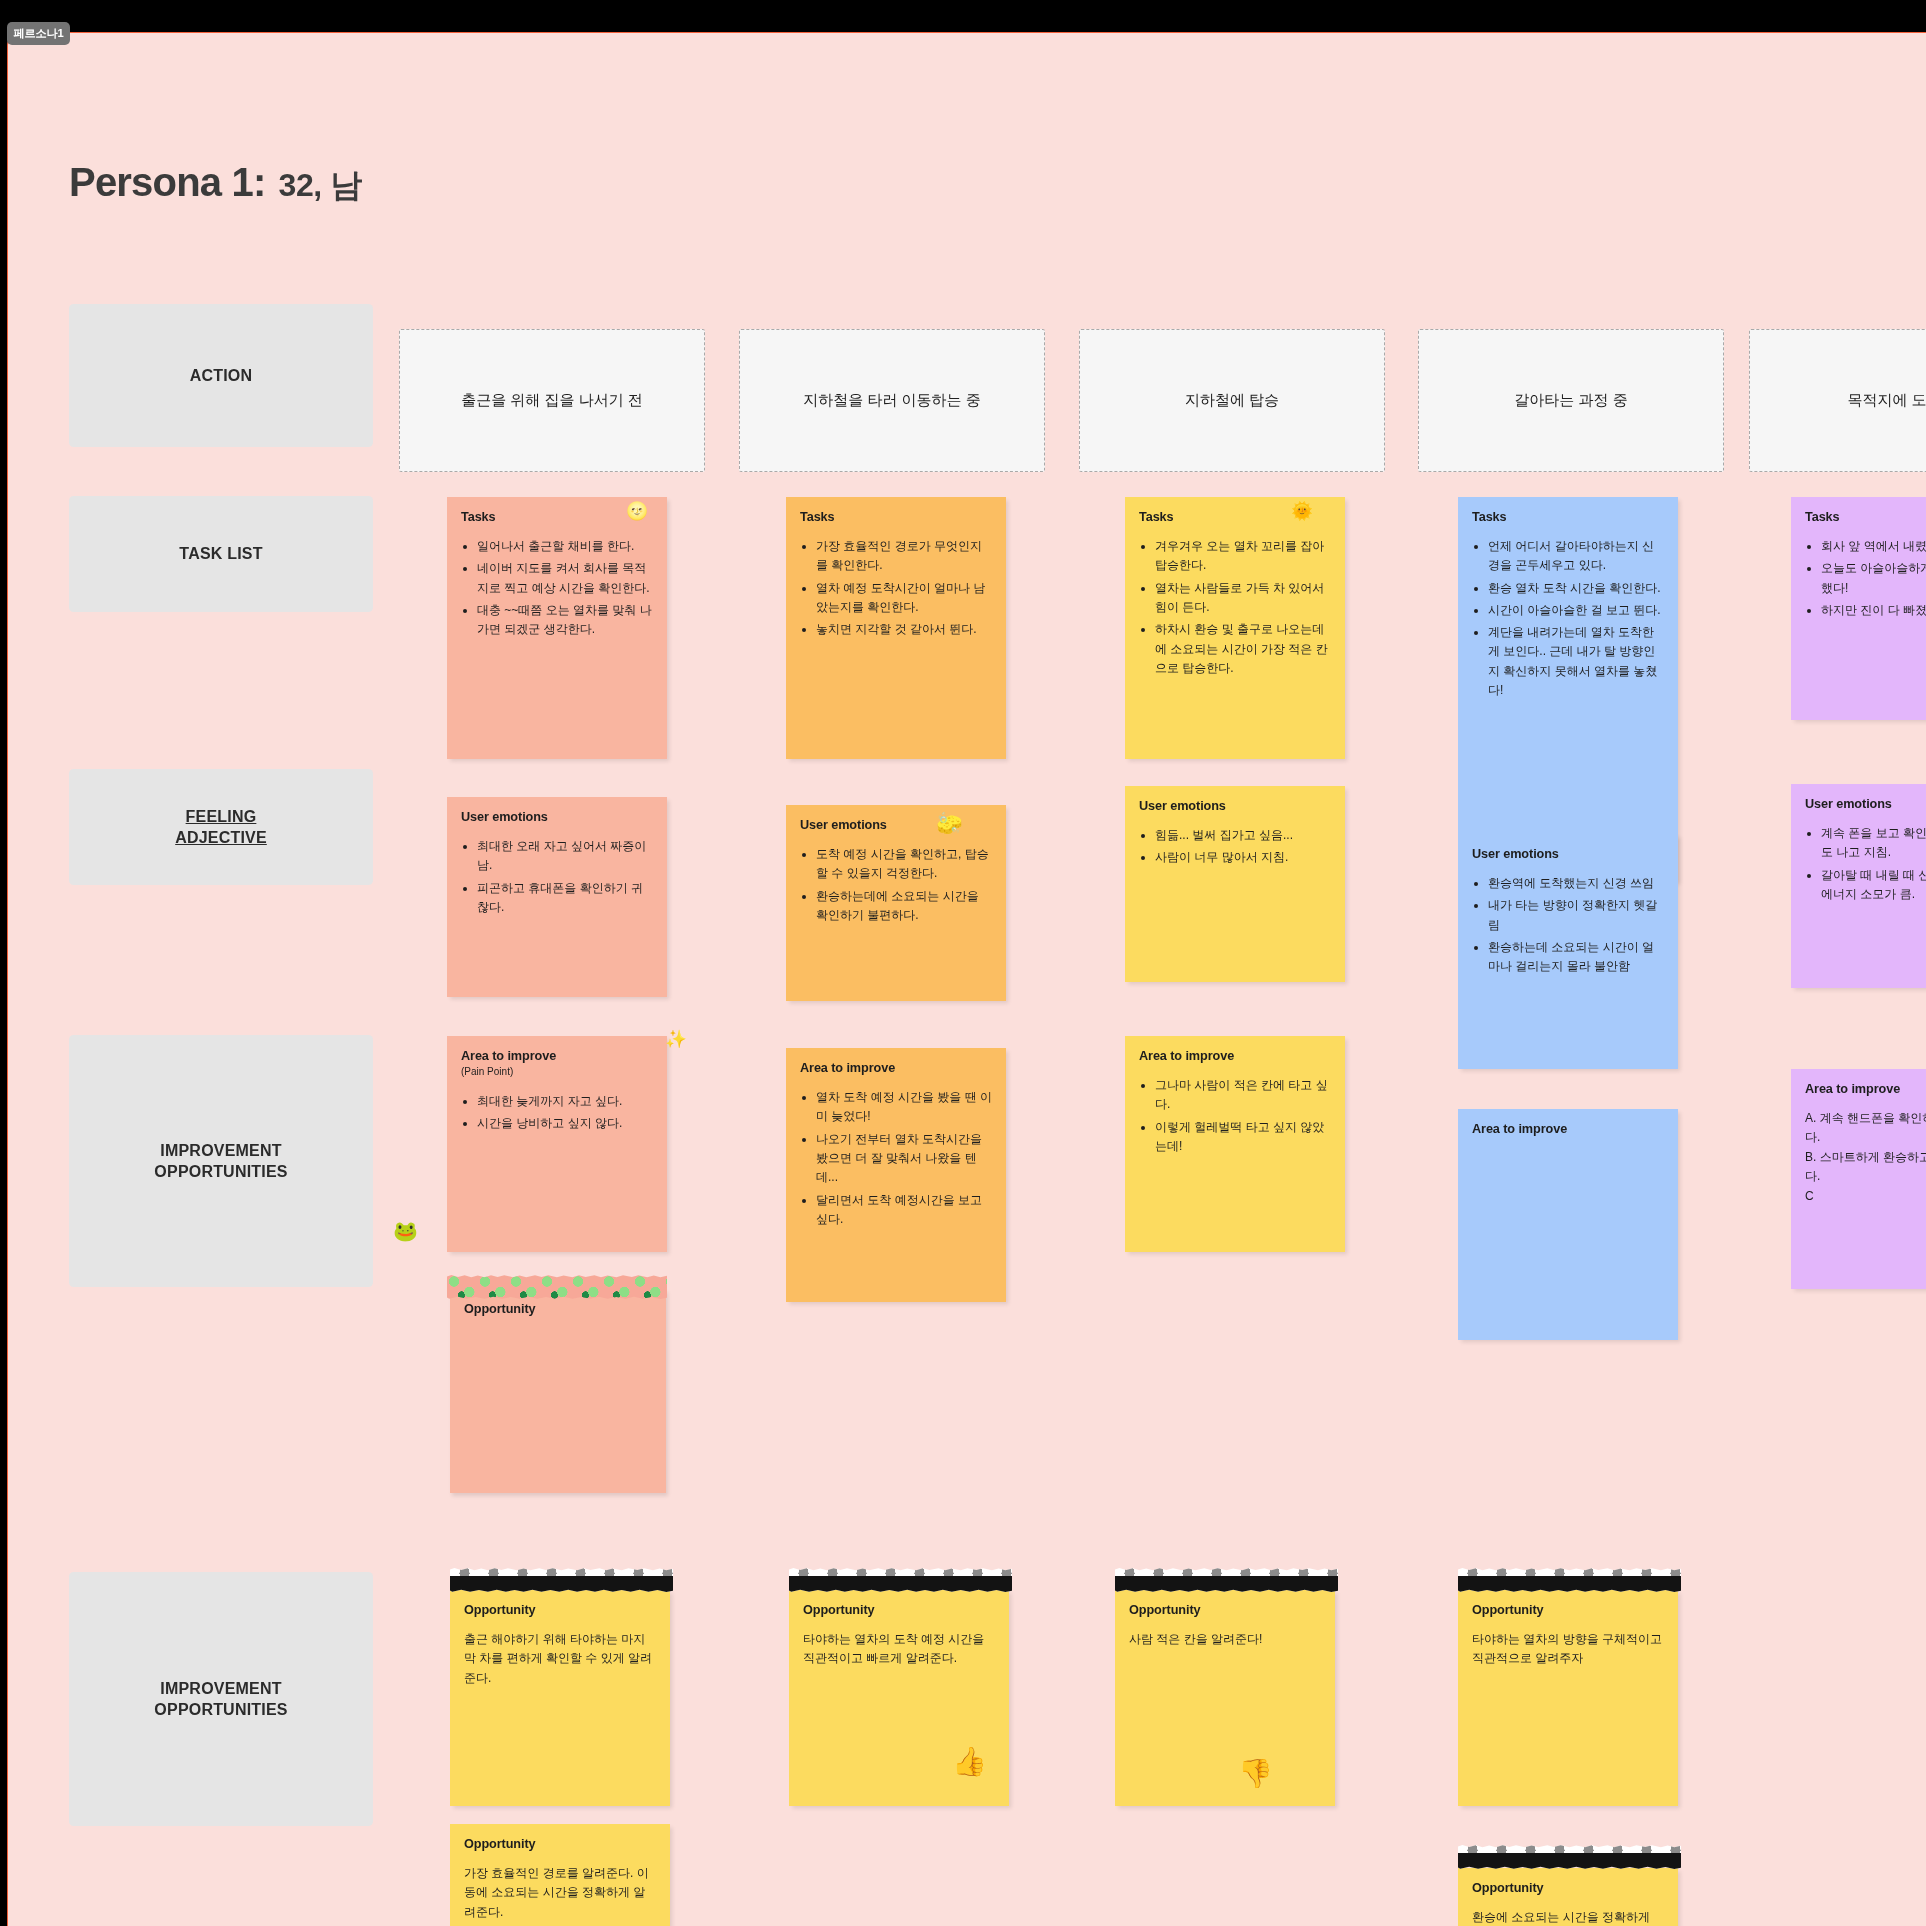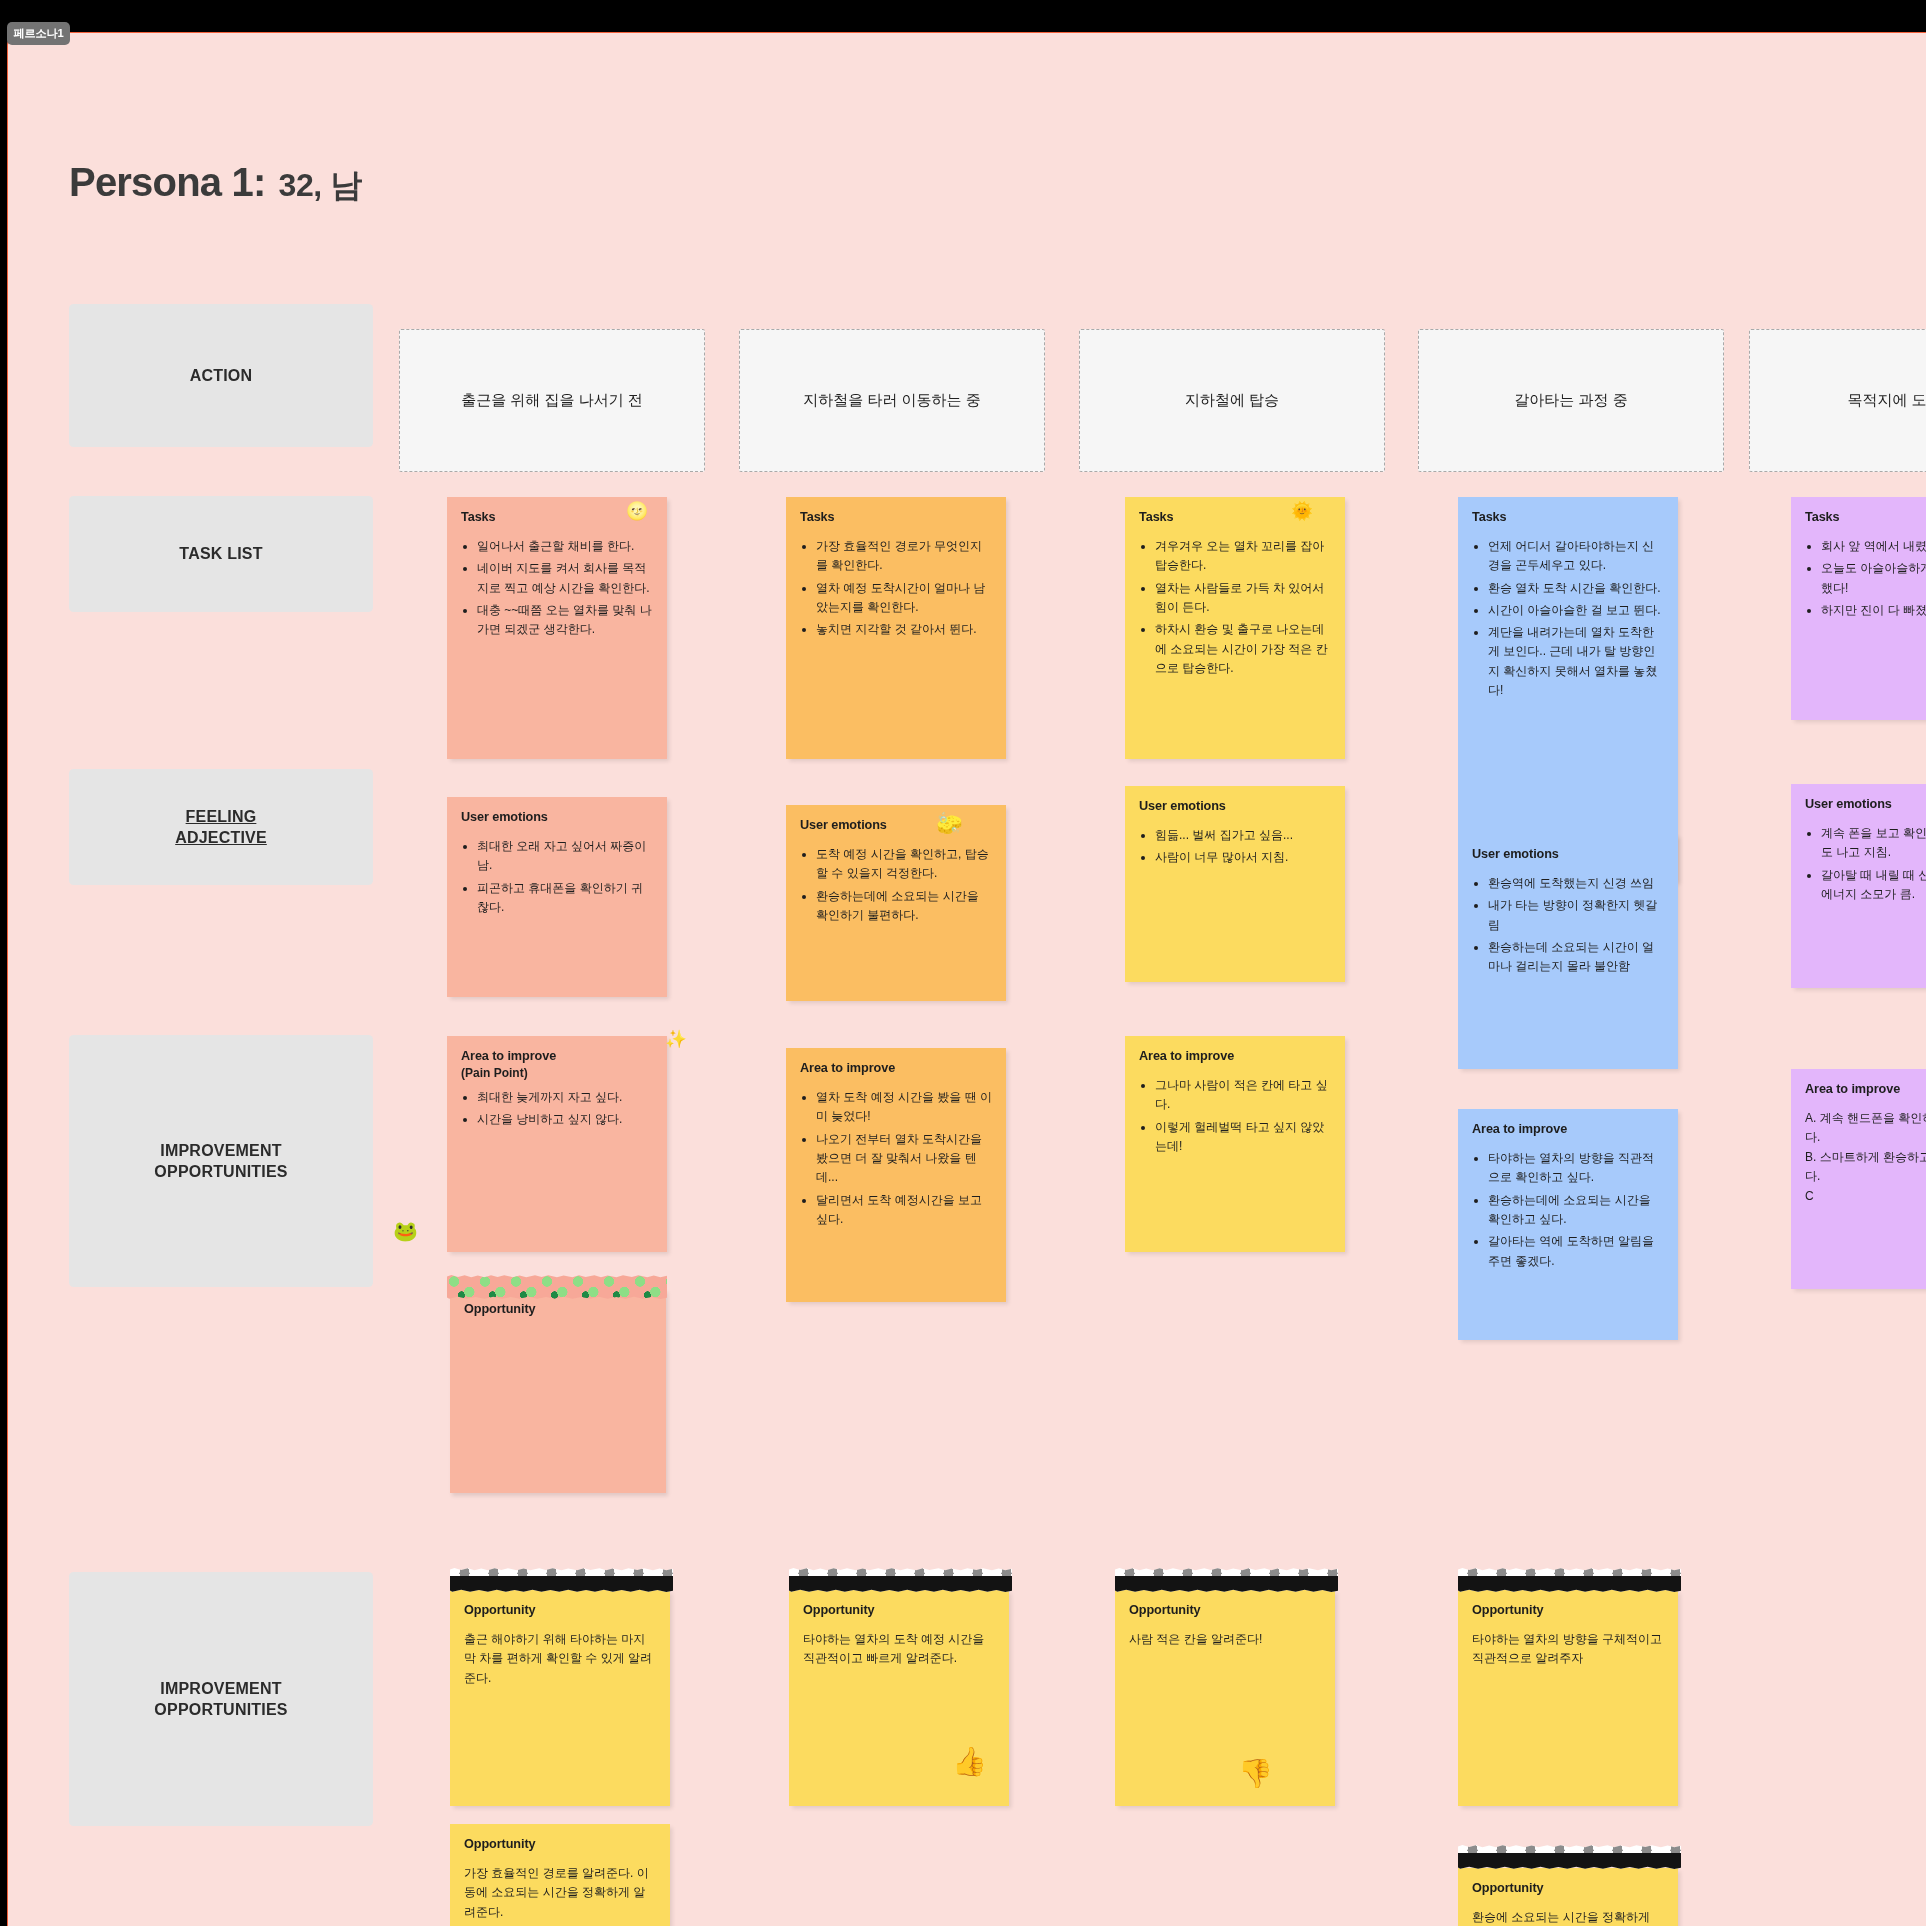--- a/index.html
+++ b/index.html
@@ -89,21 +89,21 @@
   .note .nt {
     font-weight: 800;
     font-size: 12.7px;
     margin: 0 0 13px 0;
     letter-spacing:-0.1px;
     color:#1d1d1d;
   }
   .note ul { margin: 0; padding-left: 16px; }
   .note li { font-size: 12px; line-height: 1.62; margin-bottom: 2.7px; }
   .note p  { font-size: 12px; line-height: 1.62; margin: 0; }
-  .note .sub { font-size: 12px; font-weight: 700; margin-top:-10px; margin-bottom:8px;}
+  .note .sub { font-size: 10px; font-weight: 400; margin-top:-10px; margin-bottom:15px;}
 
   .c-salmon { background: #F9B5A0; }
   .c-orange { background: #FBBE62; }
   .c-yellow { background: #FCDB5F; }
   .c-blue   { background: #A7CAFB; }
   .c-purple { background: #E3B6FB; }
 
   
   .tape {
     position: absolute;
@@ -282,25 +282,20 @@
 <div class="note c-yellow" style="left:1125px; top:1036px; width:220px; height:216px;">
   <div class="nt">Area to improve</div>
   <ul>
     <li>그나마 사람이 적은 칸에 타고 싶다.</li>
     <li>이렇게 헐레벌떡 타고 싶지 않았는데!</li>
   </ul>
 </div>
 
 <div class="note c-blue" style="left:1458px; top:1109px; width:220px; height:231px;">
   <div class="nt">Area to improve</div>
-  <ul>
-    <li>타야하는 열차의 방향을 직관적으로 확인하고 싶다.</li>
-    <li>환승하는데에 소요되는 시간을 확인하고 싶다.</li>
-    <li>갈아타는 역에 도착하면 알림을 주면 좋겠다.</li>
-  </ul>
 </div>
 
 <div class="note c-purple" style="left:1791px; top:1069px; width:220px; height:220px;">
   <div class="nt">Area to improve</div>
   <p>A. 계속 핸드폰을 확인하지 않고 싶다.</p>
   <p>B. 스마트하게 환승하고, 내리고 싶다.</p>
   <p>C</p>
 </div>
 
 <div class="tape tape-frog" style="left:447px; top:1275px; width:220px;"></div>

